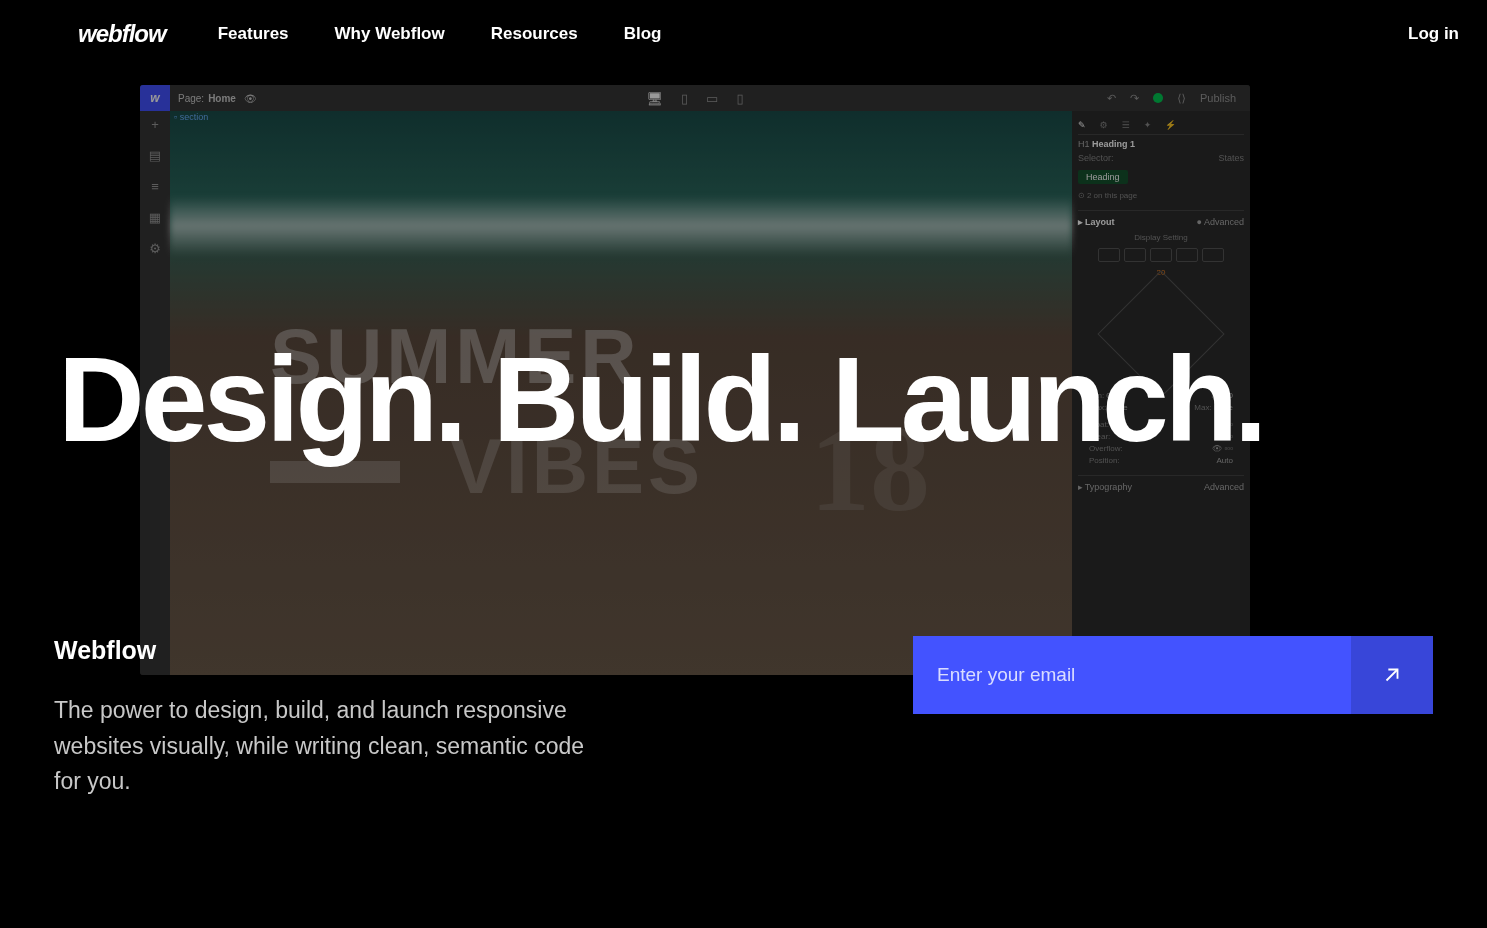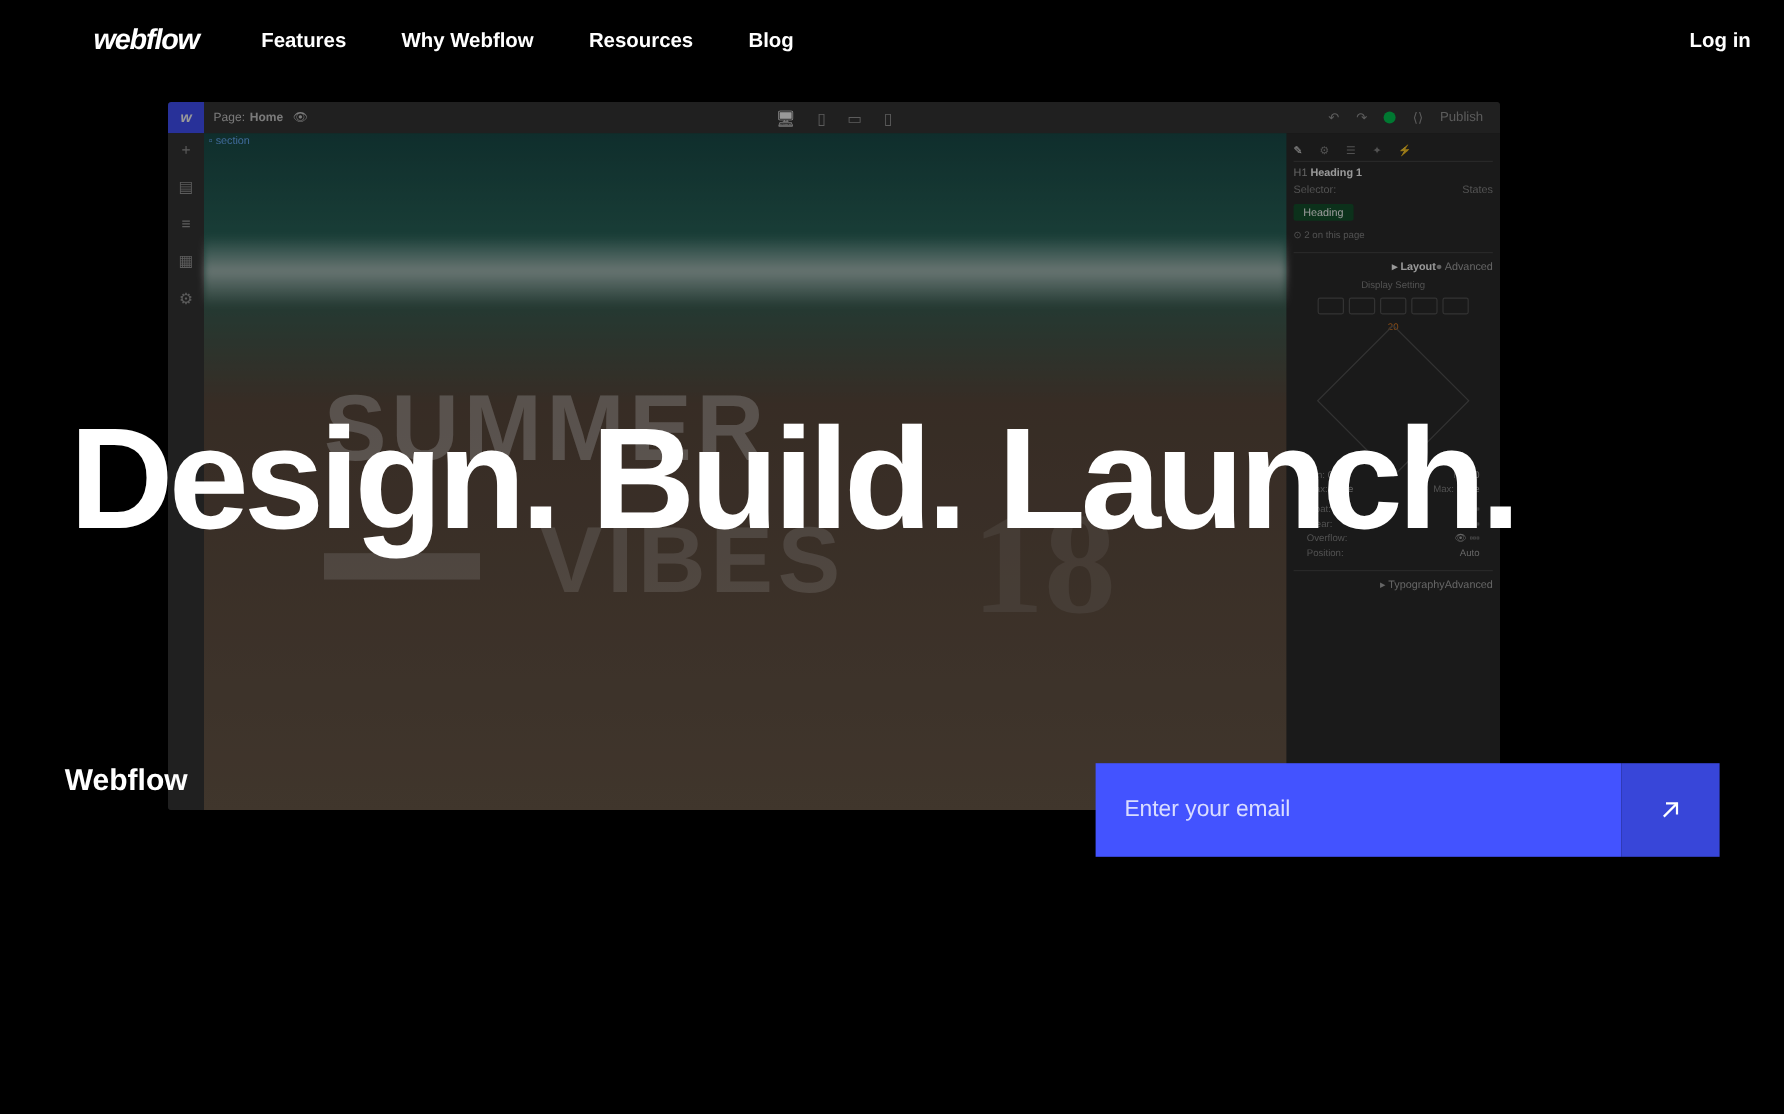--- a/index.html
+++ b/index.html
@@ -42,21 +42,21 @@
 
 .rpanel{width:178px;background:#2c2c2c;font-size:9px;color:#aaa;padding:4px 6px}
 .rptop{height:20px;display:flex;gap:14px;align-items:center;border-bottom:1px solid #444;margin-bottom:4px}
 .rptop span{color:#888}
 .rptop .act{color:#fff}
 .heading1{font-size:9px;margin:4px 0}
 .heading1 b{color:#fff}
 .selrow{display:flex;justify-content:space-between;margin:4px 0;color:#888}
 .hbadge{display:inline-block;background:#14532d;color:#fff;padding:2px 8px;font-size:9px;border-radius:2px;margin:3px 0}
 .onpage{color:#888;font-size:8px;margin:4px 0}
-.layout{display:flex;justify-content:flex-end;margin-top:10px;padding-top:6px;border-top:1px solid #444}
+.layout{display:flex;justify-content:space-between;margin-top:10px;padding-top:6px;border-top:1px solid #444}
 .layout b{color:#fff}
 .dispset{text-align:center;margin:6px 0;font-size:8px;color:#888}
 .boxrow{display:flex;gap:4px;justify-content:center;margin:4px 0}
 .bx{width:22px;height:14px;border:1px solid #555;border-radius:2px}
 .diamond{width:90px;height:90px;margin:12px auto;position:relative;border:1px solid #555;transform:rotate(45deg)}
 .mmrow{display:flex;justify-content:space-between;margin:3px 11px;font-size:8px}
 .lbl{color:#888}
 
 
 .headline{position:absolute;top:330px;left:58px;right:0;font-size:120px;font-weight:700;letter-spacing:-4px;white-space:nowrap;z-index:5}
@@ -185,20 +185,21 @@
         </div>
     </div>
   </div>
 </div>
 
 <div class="headline">Design. Build. Launch.</div>
 
 <div class="bottom">
   <div class="bleft">
     <div class="bhead">Webflow</div>
+    <div class="bdesc">The power to design, build, and launch responsive websites visually, while writing clean, semantic code for you.</div>
   </div>
   <div class="bright">
     <div class="emailform">
       <input class="emailinput" type="email" placeholder="Enter your email" style="">
       <button class="emailbtn">
         <svg viewBox="0 0 24 24">
             <line x1="6" y1="18" x2="18" y2="6"></line>
             <polyline points="8 6 18 6 18 16"></polyline>
           </svg>
       </button>

